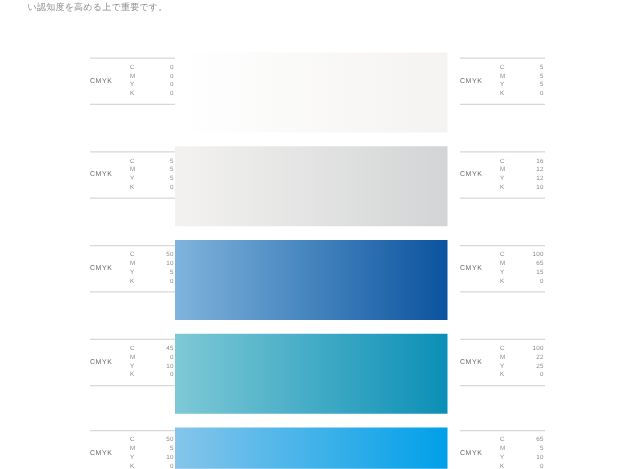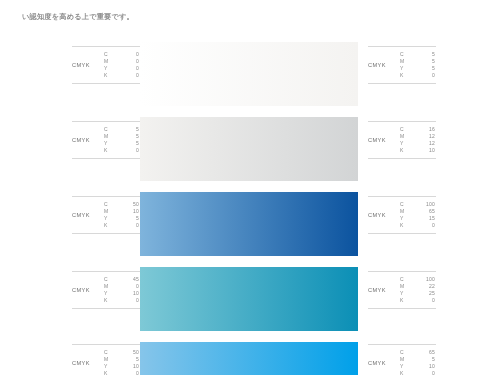--- a/index.html
+++ b/index.html
@@ -12,27 +12,26 @@
     height: 375px;
     position: relative;
     overflow: hidden;
     font-family: "Liberation Sans", sans-serif;
     color: #8a8a8a;
   }
 
   .intro-text {
     position: absolute;
     left: 22px;
-    top: 12px;
+    top: 1px;
     font-size: 7.2px;
     line-height: 10px;
     color: #8d8d8d;
     letter-spacing: 0.2px;
     white-space: nowrap;
-    font-weight: bold;
   }
 
   .palette {
     position: absolute;
     left: 0;
     top: 40px;
     width: 500px;
   }
 
   .row {

